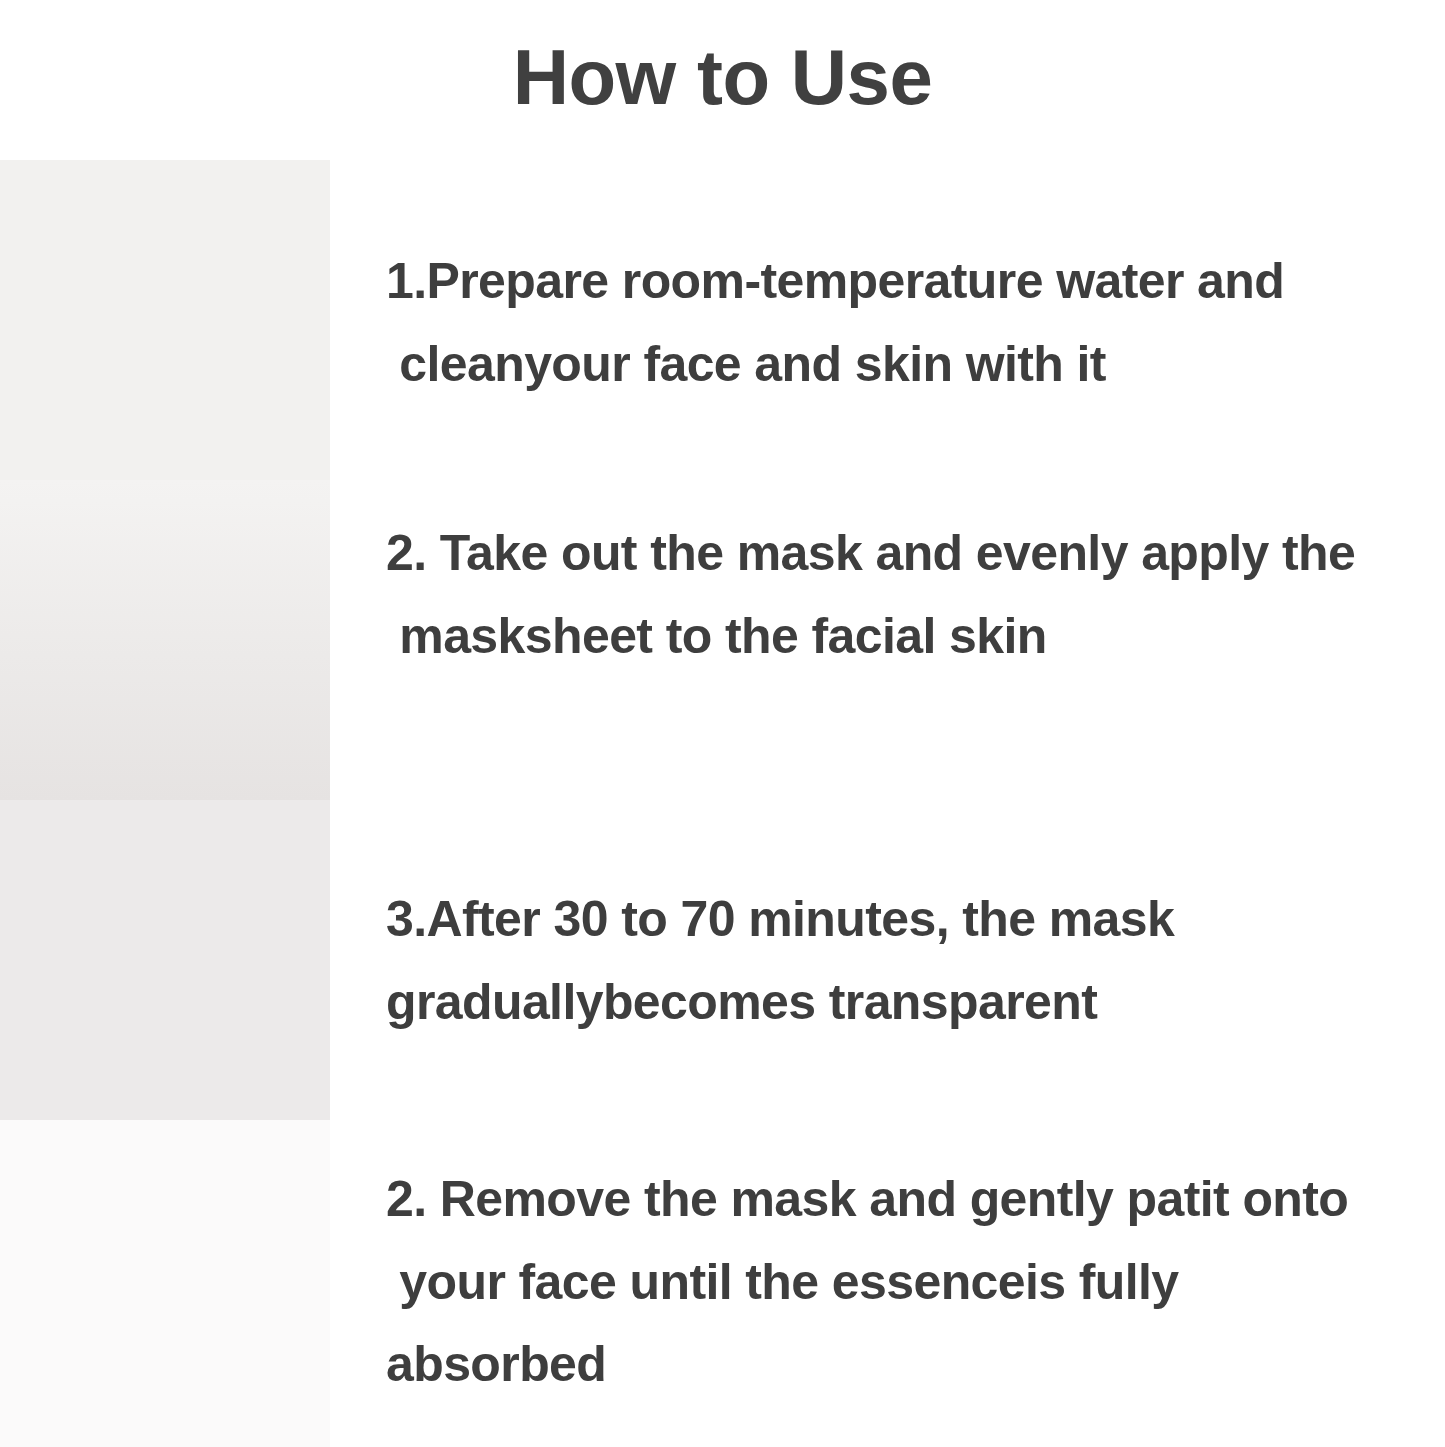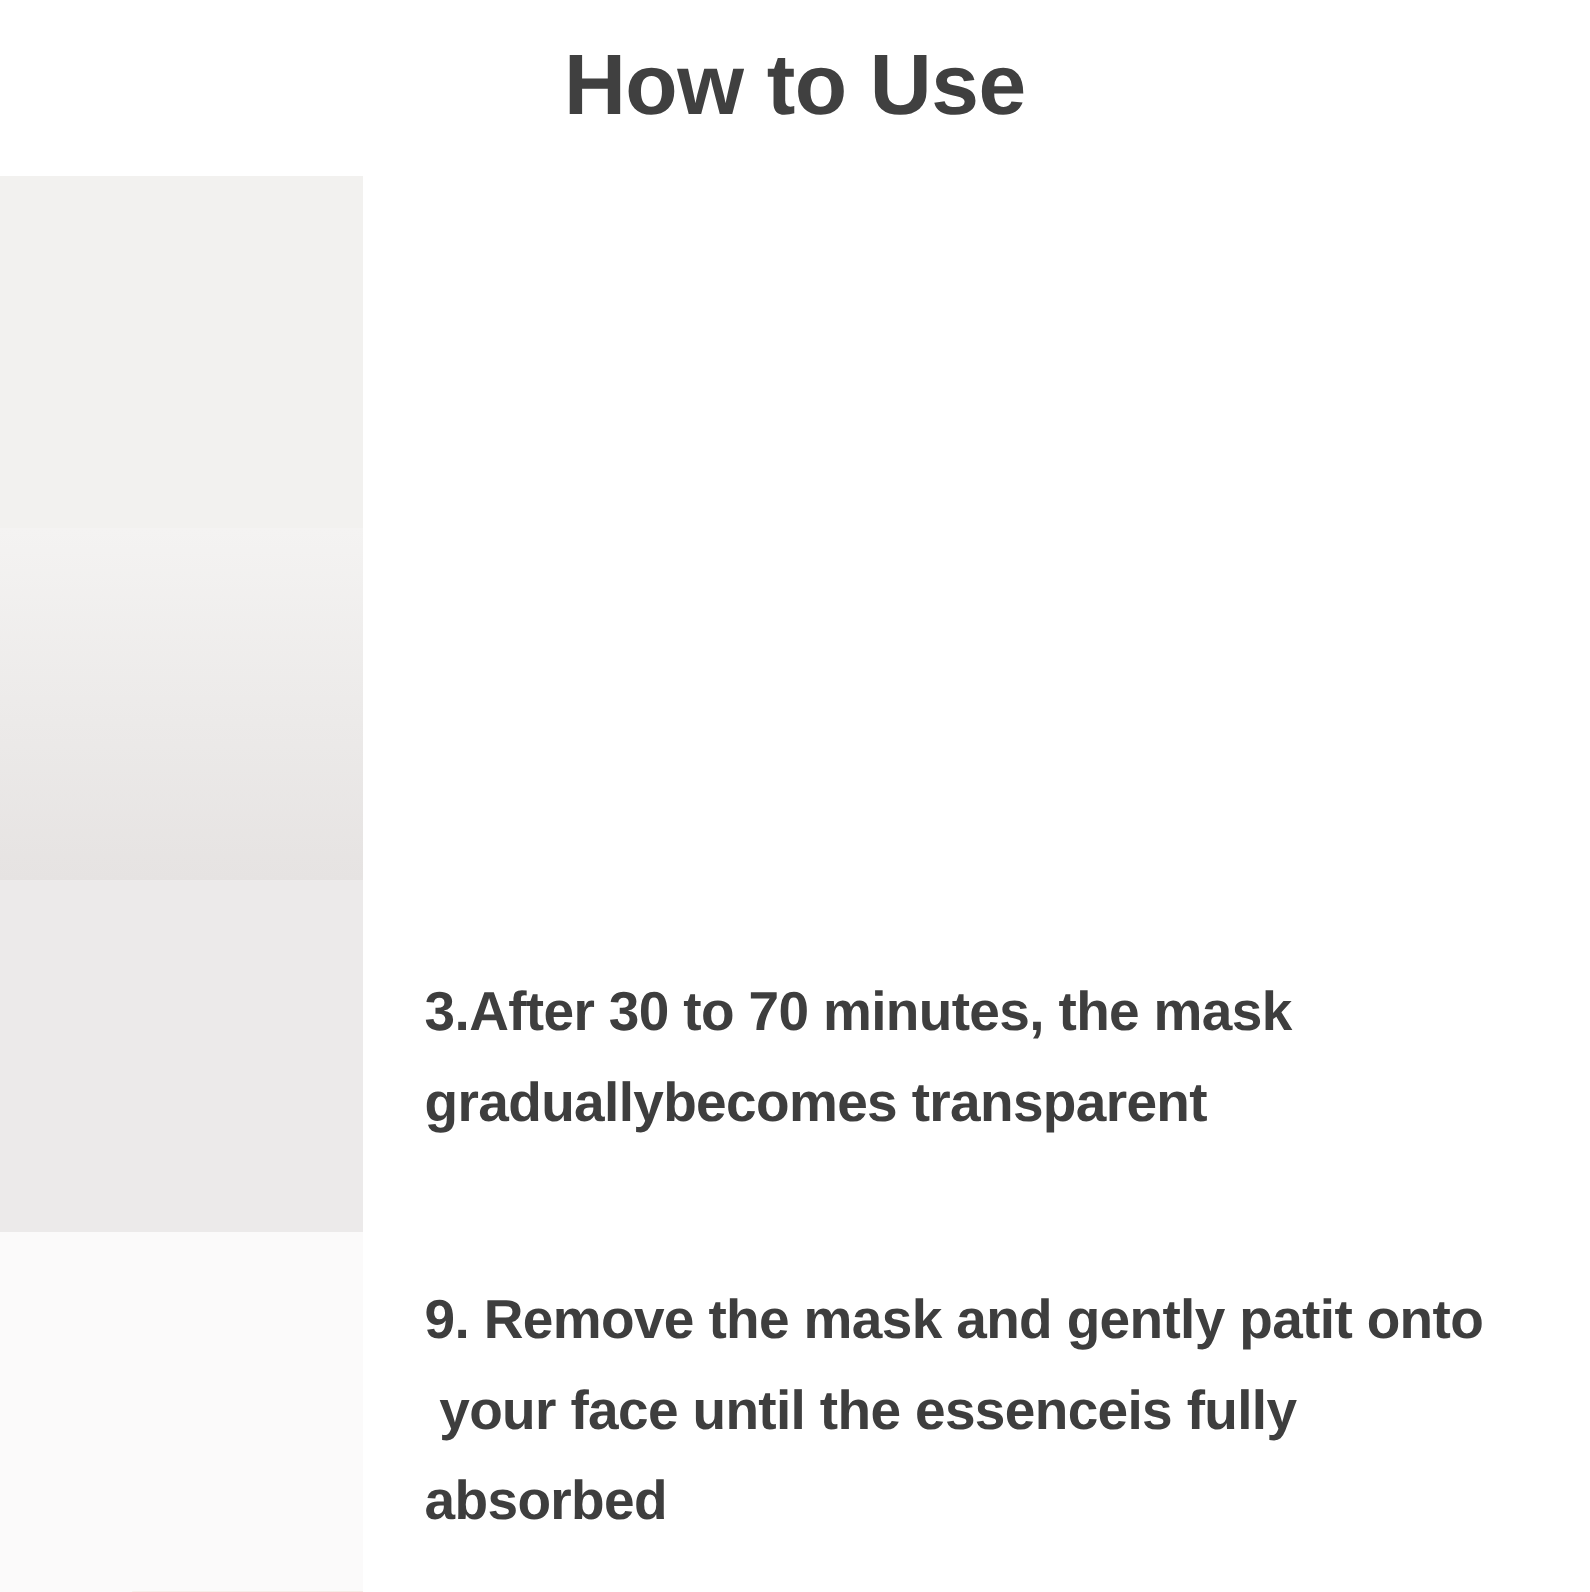--- a/index.html
+++ b/index.html
@@ -366,20 +366,24 @@
           <path d="M56 128 C72 122 88 130 90 144 C92 158 80 166 66 162
                    C54 158 50 140 56 128 Z" fill="#f0d3ba"></path>
           <path d="M62 130 L74 142 M72 128 L84 140" stroke="#ddb294" stroke-width="3"></path>
         </svg>
       </div>
     </div>
 
   </div>
 
   <div id="steps">
+    <div class="step" id="step-1">1.Prepare room-temperature water and
+ cleanyour face and skin with it</div>
+    <div class="step" id="step-2">2. Take out the mask and evenly apply the
+ masksheet to the facial skin</div>
     <div class="step" id="step-3">3.After 30 to 70 minutes, the mask
 graduallybecomes transparent</div>
-    <div class="step" id="step-4">9. Remove the mask and gently patit onto
+    <div class="step" id="step-4">2. Remove the mask and gently patit onto
  your face until the essenceis fully
 absorbed</div>
   </div>
 
 </div>
 
 </body></html>

